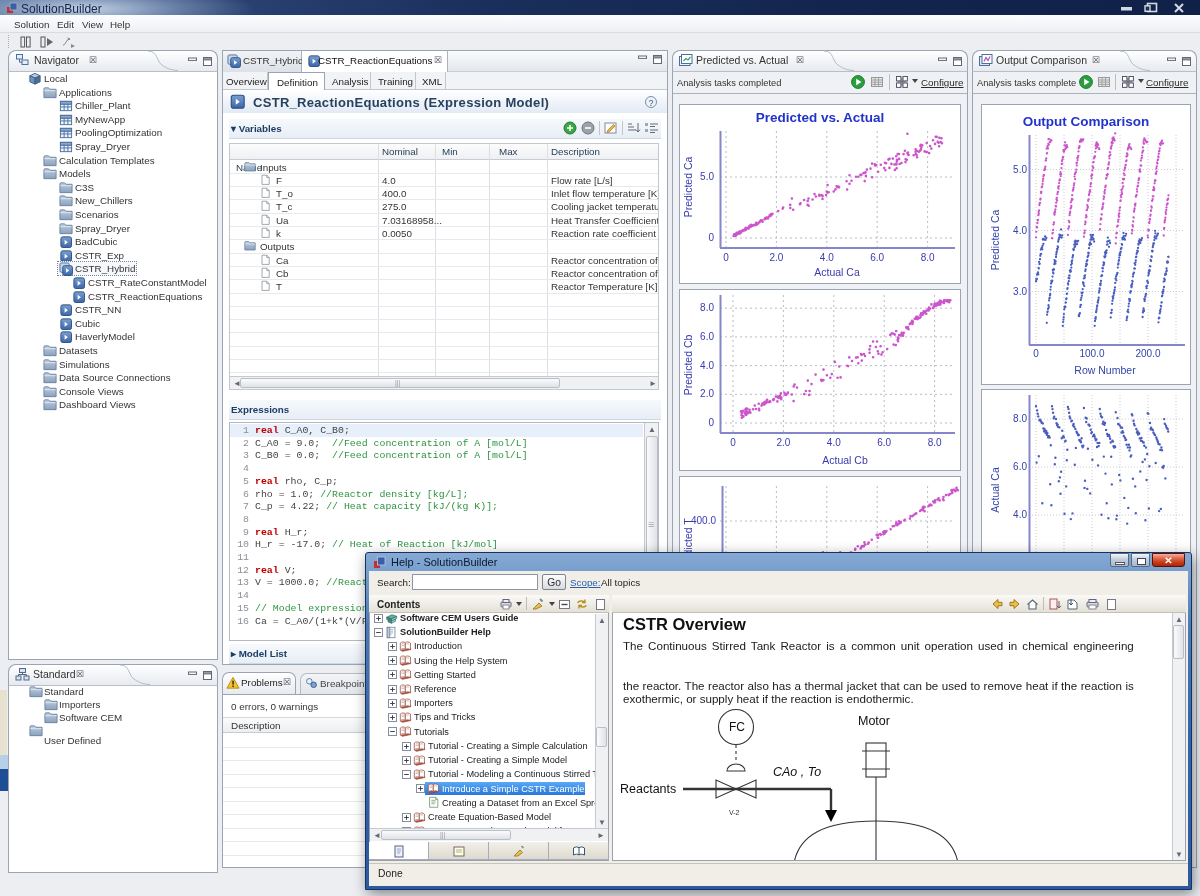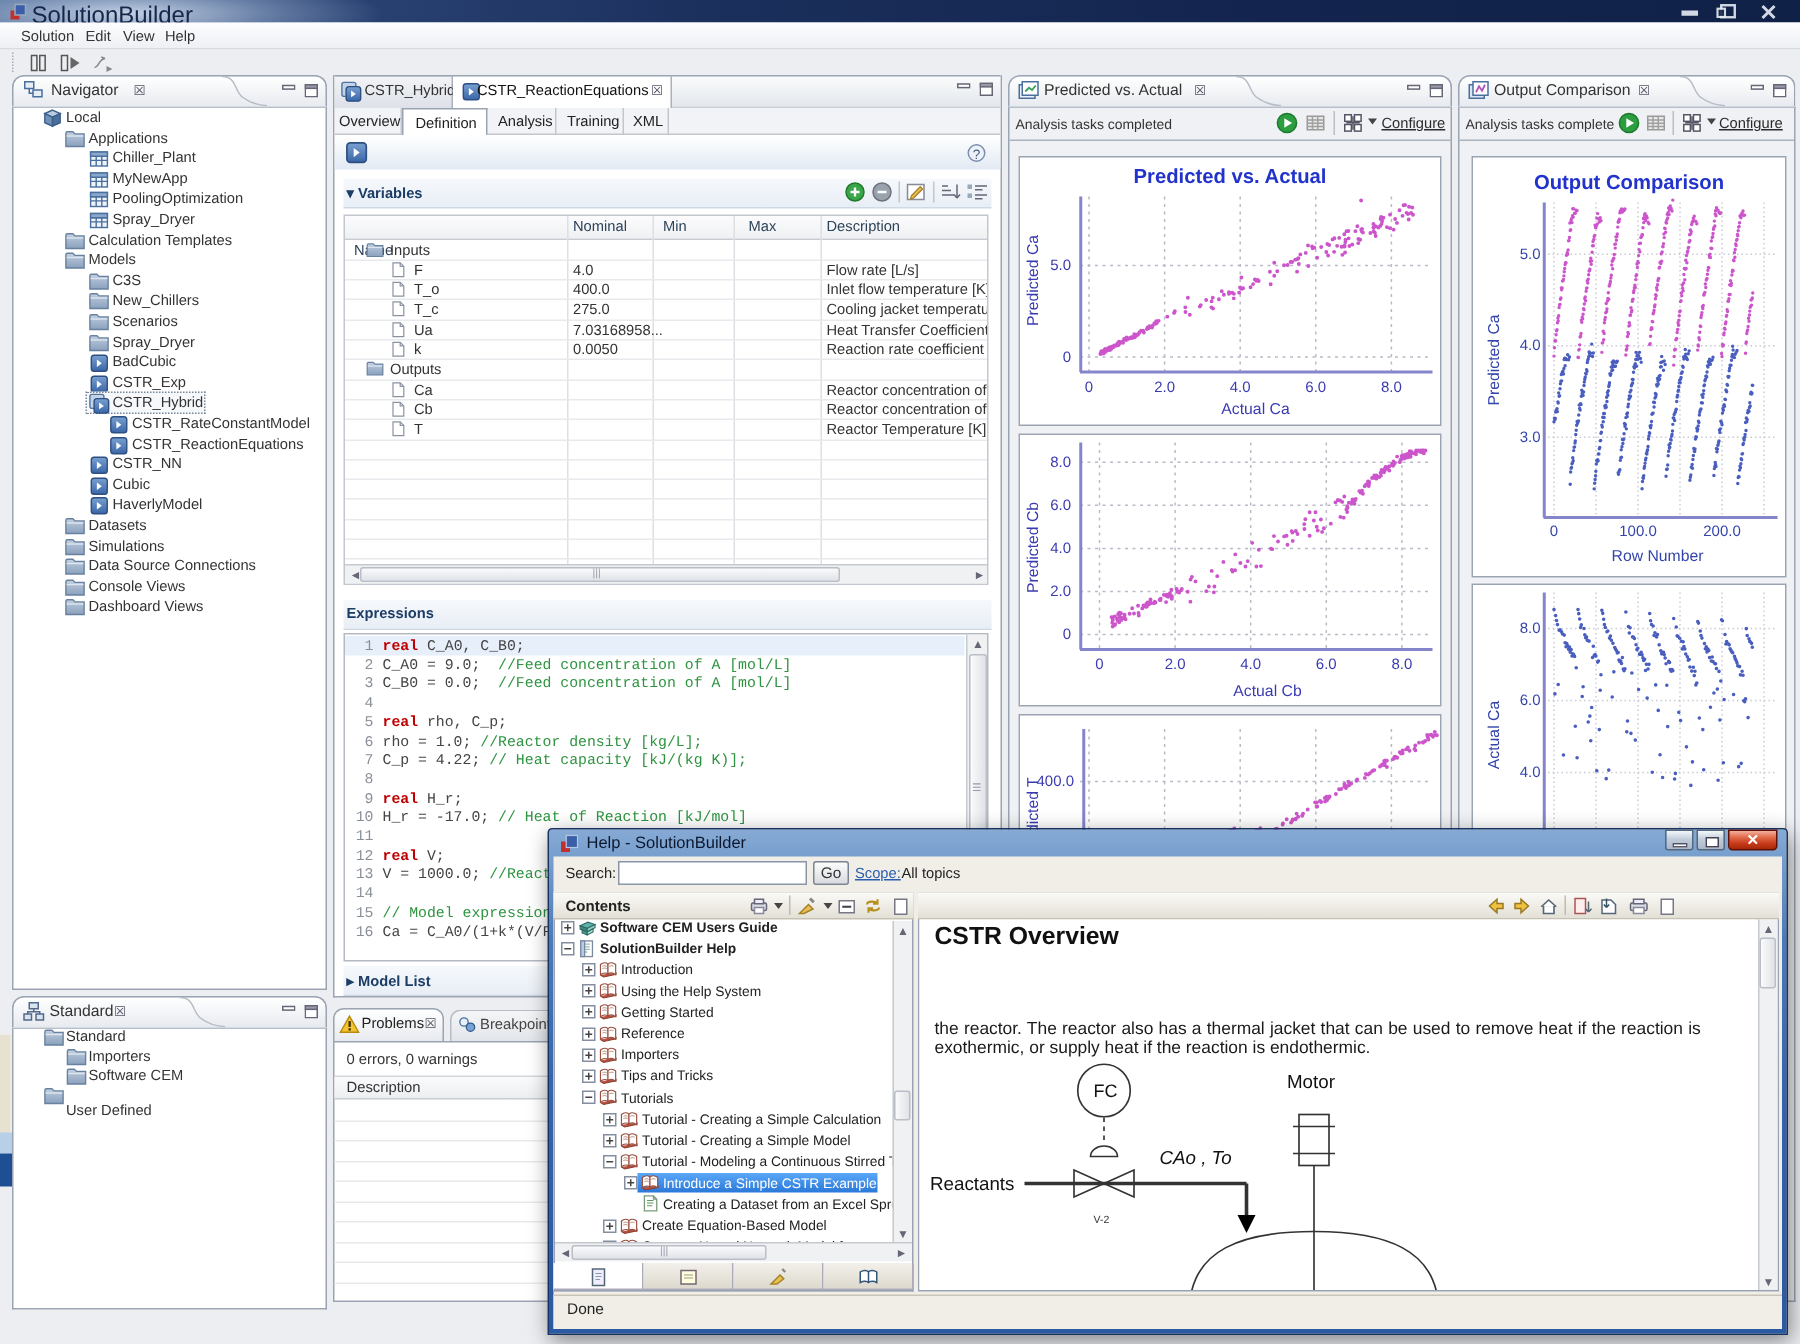--- a/index.html
+++ b/index.html
@@ -8,21 +8,21 @@
 #root { position:absolute; top:0; left:0; width:1200px; height:896px; background:#eceef2; overflow:hidden; }
 .abs { position:absolute; }
 svg.ic { position:absolute; overflow:visible; }
 
 
 #titlebar { position:absolute; top:0; left:0; width:1200px; height:15px;
   background:linear-gradient(to right,#44618f 0%,#2c4677 15%,#1b2f5c 40%,#13254e 70%,#102148 100%);
 }
 #titlebar .glow { position:absolute; top:0; left:0; width:300px; height:15px;
   background:radial-gradient(ellipse 170px 26px at 85px 9px, rgba(200,214,232,0.95), rgba(160,180,210,0.5) 55%, rgba(120,140,180,0) 100%); }
-#titletext { position:absolute; top:2px; left:21px; font-size:16px; color:#16264a; }
+#titletext { position:absolute; top:2px; left:21px; font-size:12px; color:#16264a; }
 
 
 #menubar { position:absolute; top:15px; left:0; width:1200px; height:18px;
   background:linear-gradient(#fdfdfe,#edf0f4); border-bottom:1px solid #d8dbe0; color:#333; }
 #menubar span { position:absolute; top:4px; font-size:9.8px; }
 
 
 #toolbar { position:absolute; top:33px; left:0; width:1200px; height:17px; background:#eceef2; }
 
 
@@ -408,20 +408,21 @@
         <span class="abs" style="left:7px;top:4px">Training</span>
       </div>
   <div class="abs" style="left:193px;top:22px;width:30px;height:18px;border-right:1px solid #c2c7ce">
         <span class="abs" style="left:6px;top:4px">XML</span>
       </div>
 
   <div class="abs" style="left:0;top:40px;width:444px;height:23px;background:linear-gradient(to bottom,#ffffff,#e2eaf4)"></div>
   <svg class="ic" style="left:6px;top:43px" width="17" height="17" viewBox="0 0 15 15">
         <use href="#model"></use>
       </svg>
+  <div class="abs" style="left:30px;top:45px;font-size:13px;font-weight:bold;color:#27415f;letter-spacing:0.3px">CSTR_ReactionEquations (Expression Model)</div>
   <div class="abs" style="left:422px;top:46px;width:12px;height:12px;border:1px solid #7a8eb0;border-radius:7px;color:#44597e;font-size:9px;text-align:center;line-height:12px;background:#eef2f8">?</div>
 
   <div class="abs" style="left:6px;top:69px;width:432px;height:20px;background:linear-gradient(#f6f9fc,#e8eef6);border-bottom:1px solid #d0d8e4"></div>
   <div class="abs" style="left:8px;top:73px;color:#1c3d66;font-weight:bold">▾ Variables</div>
   <svg class="ic" style="left:340px;top:71px" width="14" height="14">
         <circle cx="7" cy="7" r="6" fill="#3aa648" stroke="#1f7a2d"></circle>
         <path d="M4 7h6M7 4v6" stroke="#fff" stroke-width="1.6"></path>
       </svg>
   <svg class="ic" style="left:358px;top:71px" width="14" height="14">
         <circle cx="7" cy="7" r="6" fill="#9aa2ac" stroke="#6b737d"></circle>
@@ -992,20 +993,21 @@
       <svg class="ic" style="left:720px;top:45px" width="15" height="14">
         <rect x="2" y="5" width="11" height="5" rx="1" fill="#d8dde4" stroke="#667"></rect>
         <rect x="4" y="2.5" width="7" height="3" fill="#eef" stroke="#667"></rect>
         <rect x="4" y="8" width="7" height="4" fill="#fff" stroke="#889"></rect>
       </svg>
       <svg class="ic" style="left:740px;top:45px" width="14" height="14">
         <rect x="2.5" y="2.5" width="8" height="10" fill="#fff" stroke="#778"></rect>
       </svg>
       <div class="abs" style="left:248px;top:61px;width:558px;height:247px;overflow:hidden;background:#fff">
         <div class="abs" style="left:10px;top:2px;font-size:16.5px;font-weight:bold;color:#111;font-family:'Liberation Sans',sans-serif">CSTR Overview</div>
+        <div class="abs" style="left:10px;top:26.0px;font-size:11.6px;color:#1a1a1a;white-space:nowrap;word-spacing:1.88px">The Continuous Stirred Tank Reactor is a common unit operation used in chemical engineering</div>
         <div class="abs" style="left:10px;top:65.9px;font-size:11.6px;color:#1a1a1a;white-space:nowrap;word-spacing:0.27px">the reactor. The reactor also has a thermal jacket that can be used to remove heat if the reaction is</div>
         <div class="abs" style="left:10px;top:79.2px;font-size:11.6px;color:#1a1a1a;white-space:nowrap;word-spacing:0px">exothermic, or supply heat if the reaction is endothermic.</div>
         <svg class="ic" style="left:0;top:0" width="558" height="247" viewBox="0 0 558 247">
 <g stroke="#333" fill="none" stroke-width="1.1">
 <circle cx="123" cy="114" r="17.5" fill="#fff"></circle>
 <path d="M123 132 V150" stroke-dasharray="3,3"></path>
 <path d="M114 158 a9 7 0 0 1 18 0 Z" fill="#fff"></path>
 <path d="M103 167 V185 L123 176 Z M143 167 V185 L123 176 Z" fill="#fff"></path>
 <path d="M70 176 H218" stroke-width="2.4"></path>
 <path d="M218 176 V199" stroke-width="2.4"></path>

